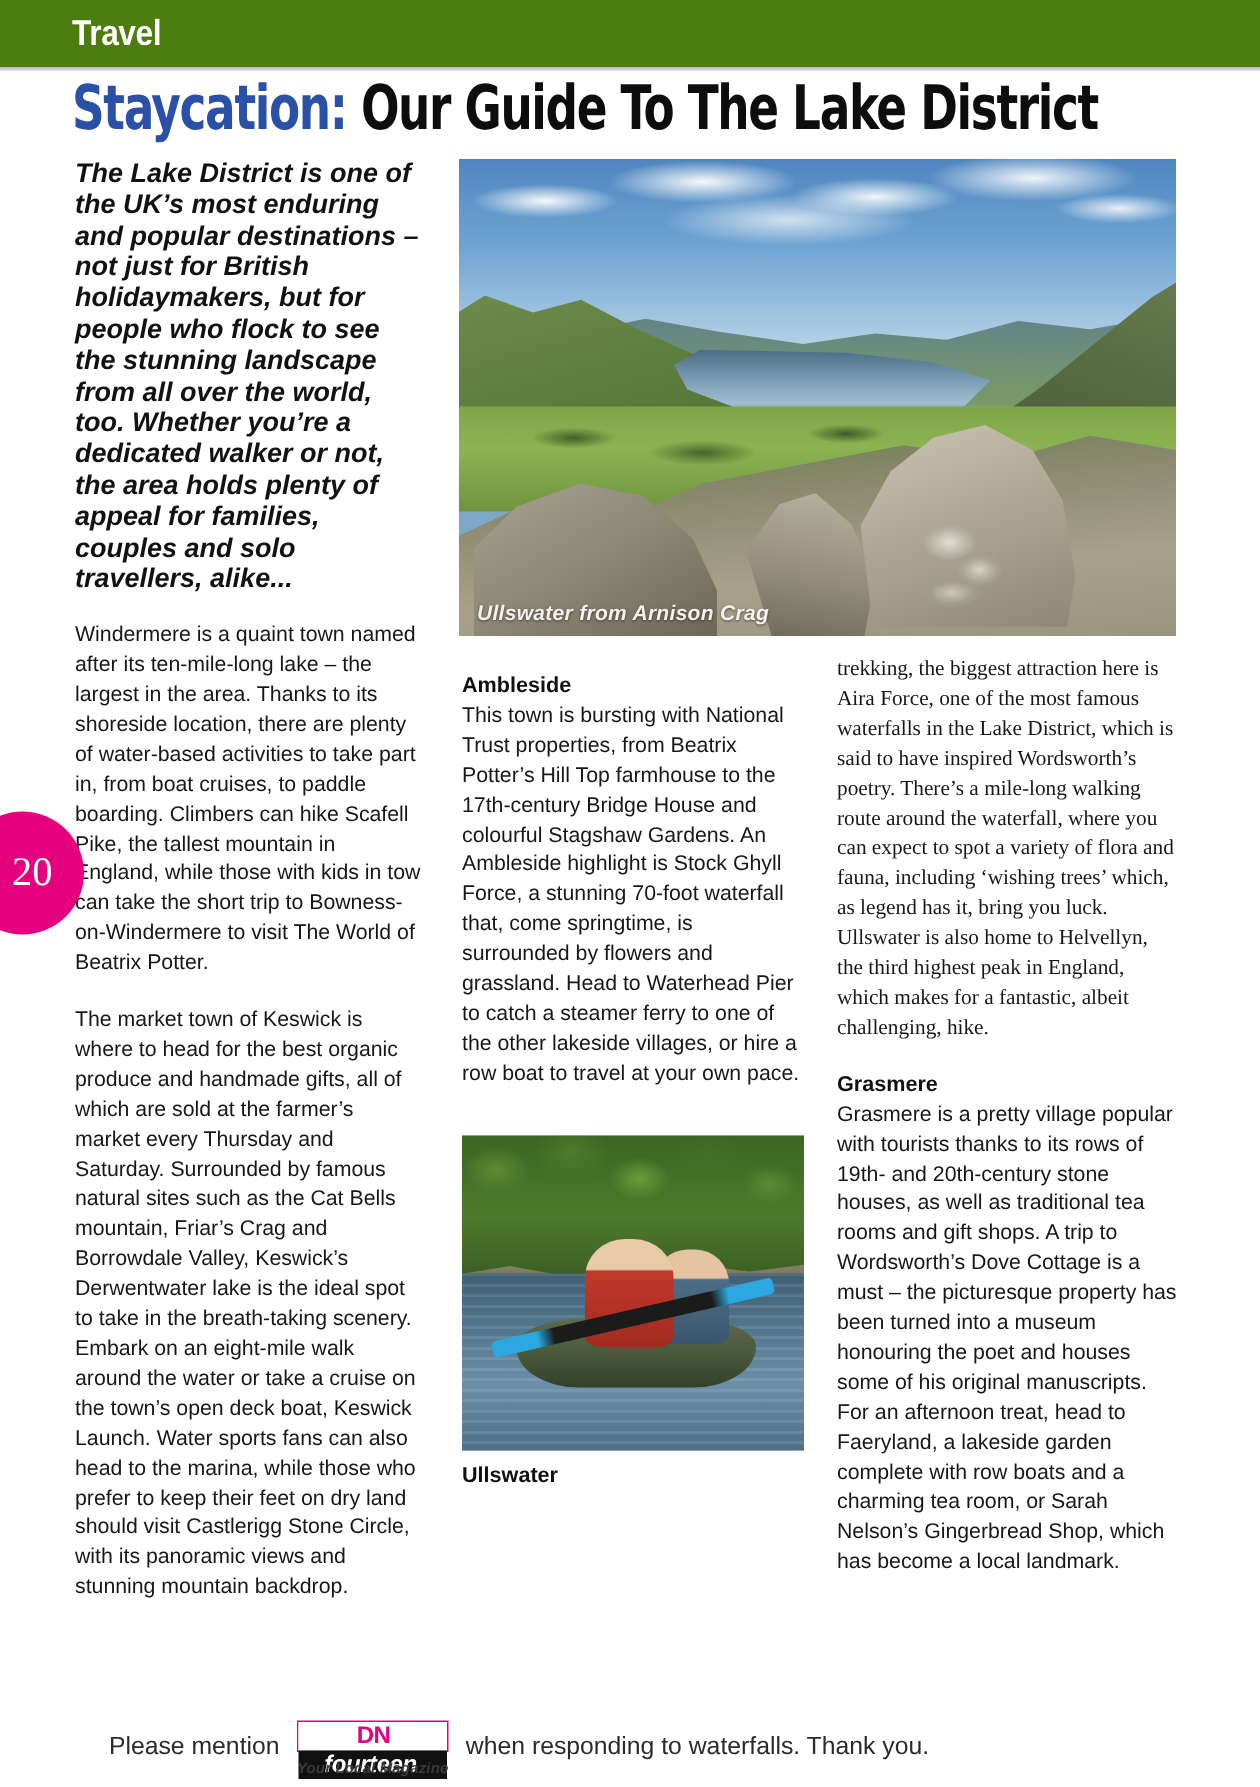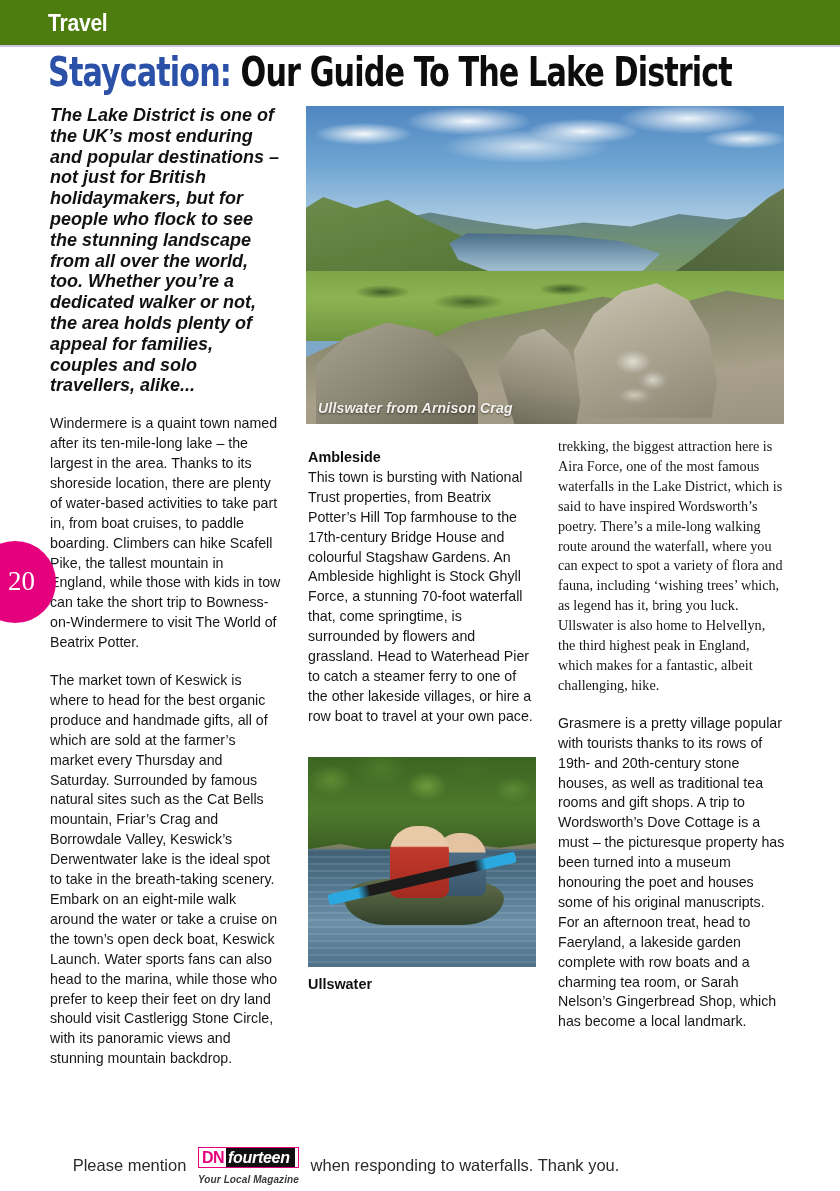--- a/index.html
+++ b/index.html
@@ -278,20 +278,21 @@
     position: relative;
     margin: 0 7px;
     top: 2px;
   }
   .logo-row {
     display: flex;
     align-items: stretch;
     border: 1.5px solid #e5007e;
     height: 19px;
     line-height: 19px;
+    flex-direction: column;
   }
   .logo-dn {
     background: #ffffff;
     color: #e5007e;
     font-weight: bold;
     font-size: 16px;
     padding: 0 2px 0 3px;
     letter-spacing: -0.5px;
     font-family: "Liberation Sans", sans-serif;
   }
@@ -370,20 +371,21 @@
   <p class="sec-body tight">This town is bursting with National Trust properties, from Beatrix Potter’s Hill Top farmhouse to the 17th-century Bridge House and colourful Stagshaw Gardens. An Ambleside highlight is Stock Ghyll Force, a stunning 70-foot waterfall that, come springtime, is surrounded by flowers and grassland. Head to Waterhead Pier to catch a steamer ferry to one of the other lakeside villages, or hire a row boat to travel at your own pace.</p>
 </div>
 
 <div class="col" style="left:308px; top:975px; width:228px;">
   <h3 class="sec-head">Ullswater</h3>
 </div>
 
 <div class="col col-3">
   <p class="sec-body cont">trekking, the biggest attraction here is Aira Force, one of the most famous waterfalls in the Lake District, which is said to have inspired Wordsworth’s poetry. There’s a mile-long walking route around the waterfall, where you can expect to spot a variety of flora and fauna, including ‘wishing trees’ which, as legend has it, bring you luck. Ullswater is also home to Helvellyn, the third highest peak in England, which makes for a fantastic, albeit challenging, hike.</p>
 
+  <h3 class="sec-head">Grasmere</h3>
   <p class="sec-body tight">Grasmere is a pretty village popular with tourists thanks to its rows of 19th- and 20th-century stone houses, as well as traditional tea rooms and gift shops. A trip to Wordsworth’s Dove Cottage is a must – the picturesque property has been turned into a museum honouring the poet and houses some of his original manuscripts. For an afternoon treat, head to Faeryland, a lakeside garden complete with row boats and a charming tea room, or Sarah Nelson’s Gingerbread Shop, which has become a local landmark.</p>
 </div>
 
 <div class="footer">
   <span class="f-txt">Please mention</span>
   <span class="logo">
     <span class="logo-row">
       <span class="logo-dn">DN</span>
       <span class="logo-fourteen">fourteen</span>
     </span>

